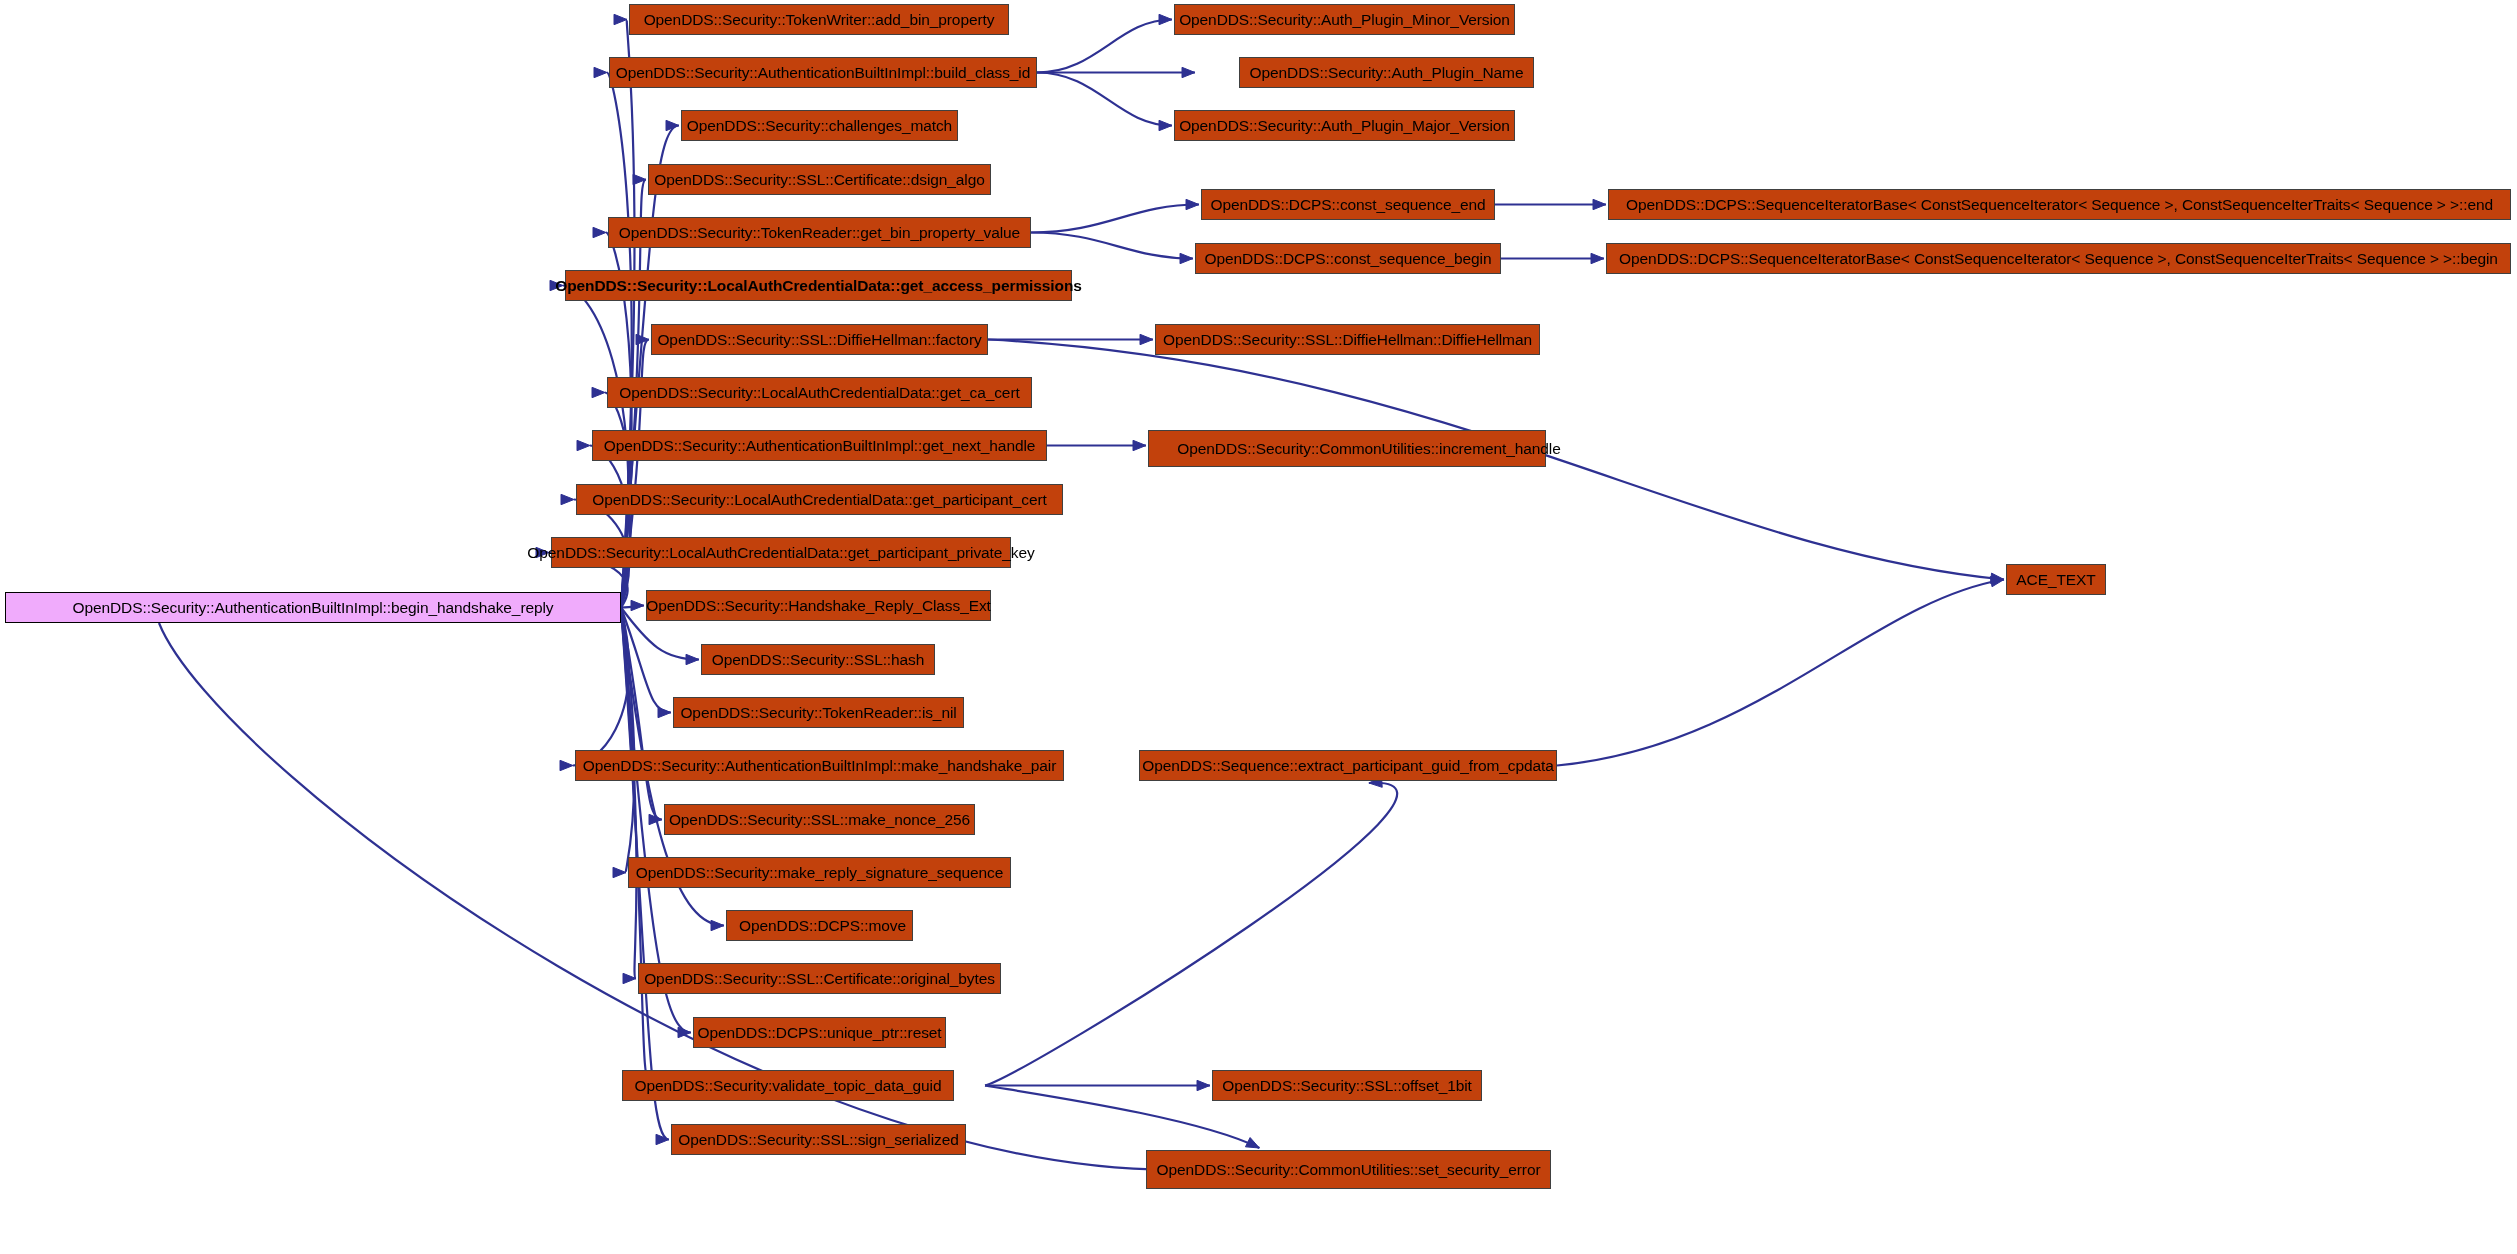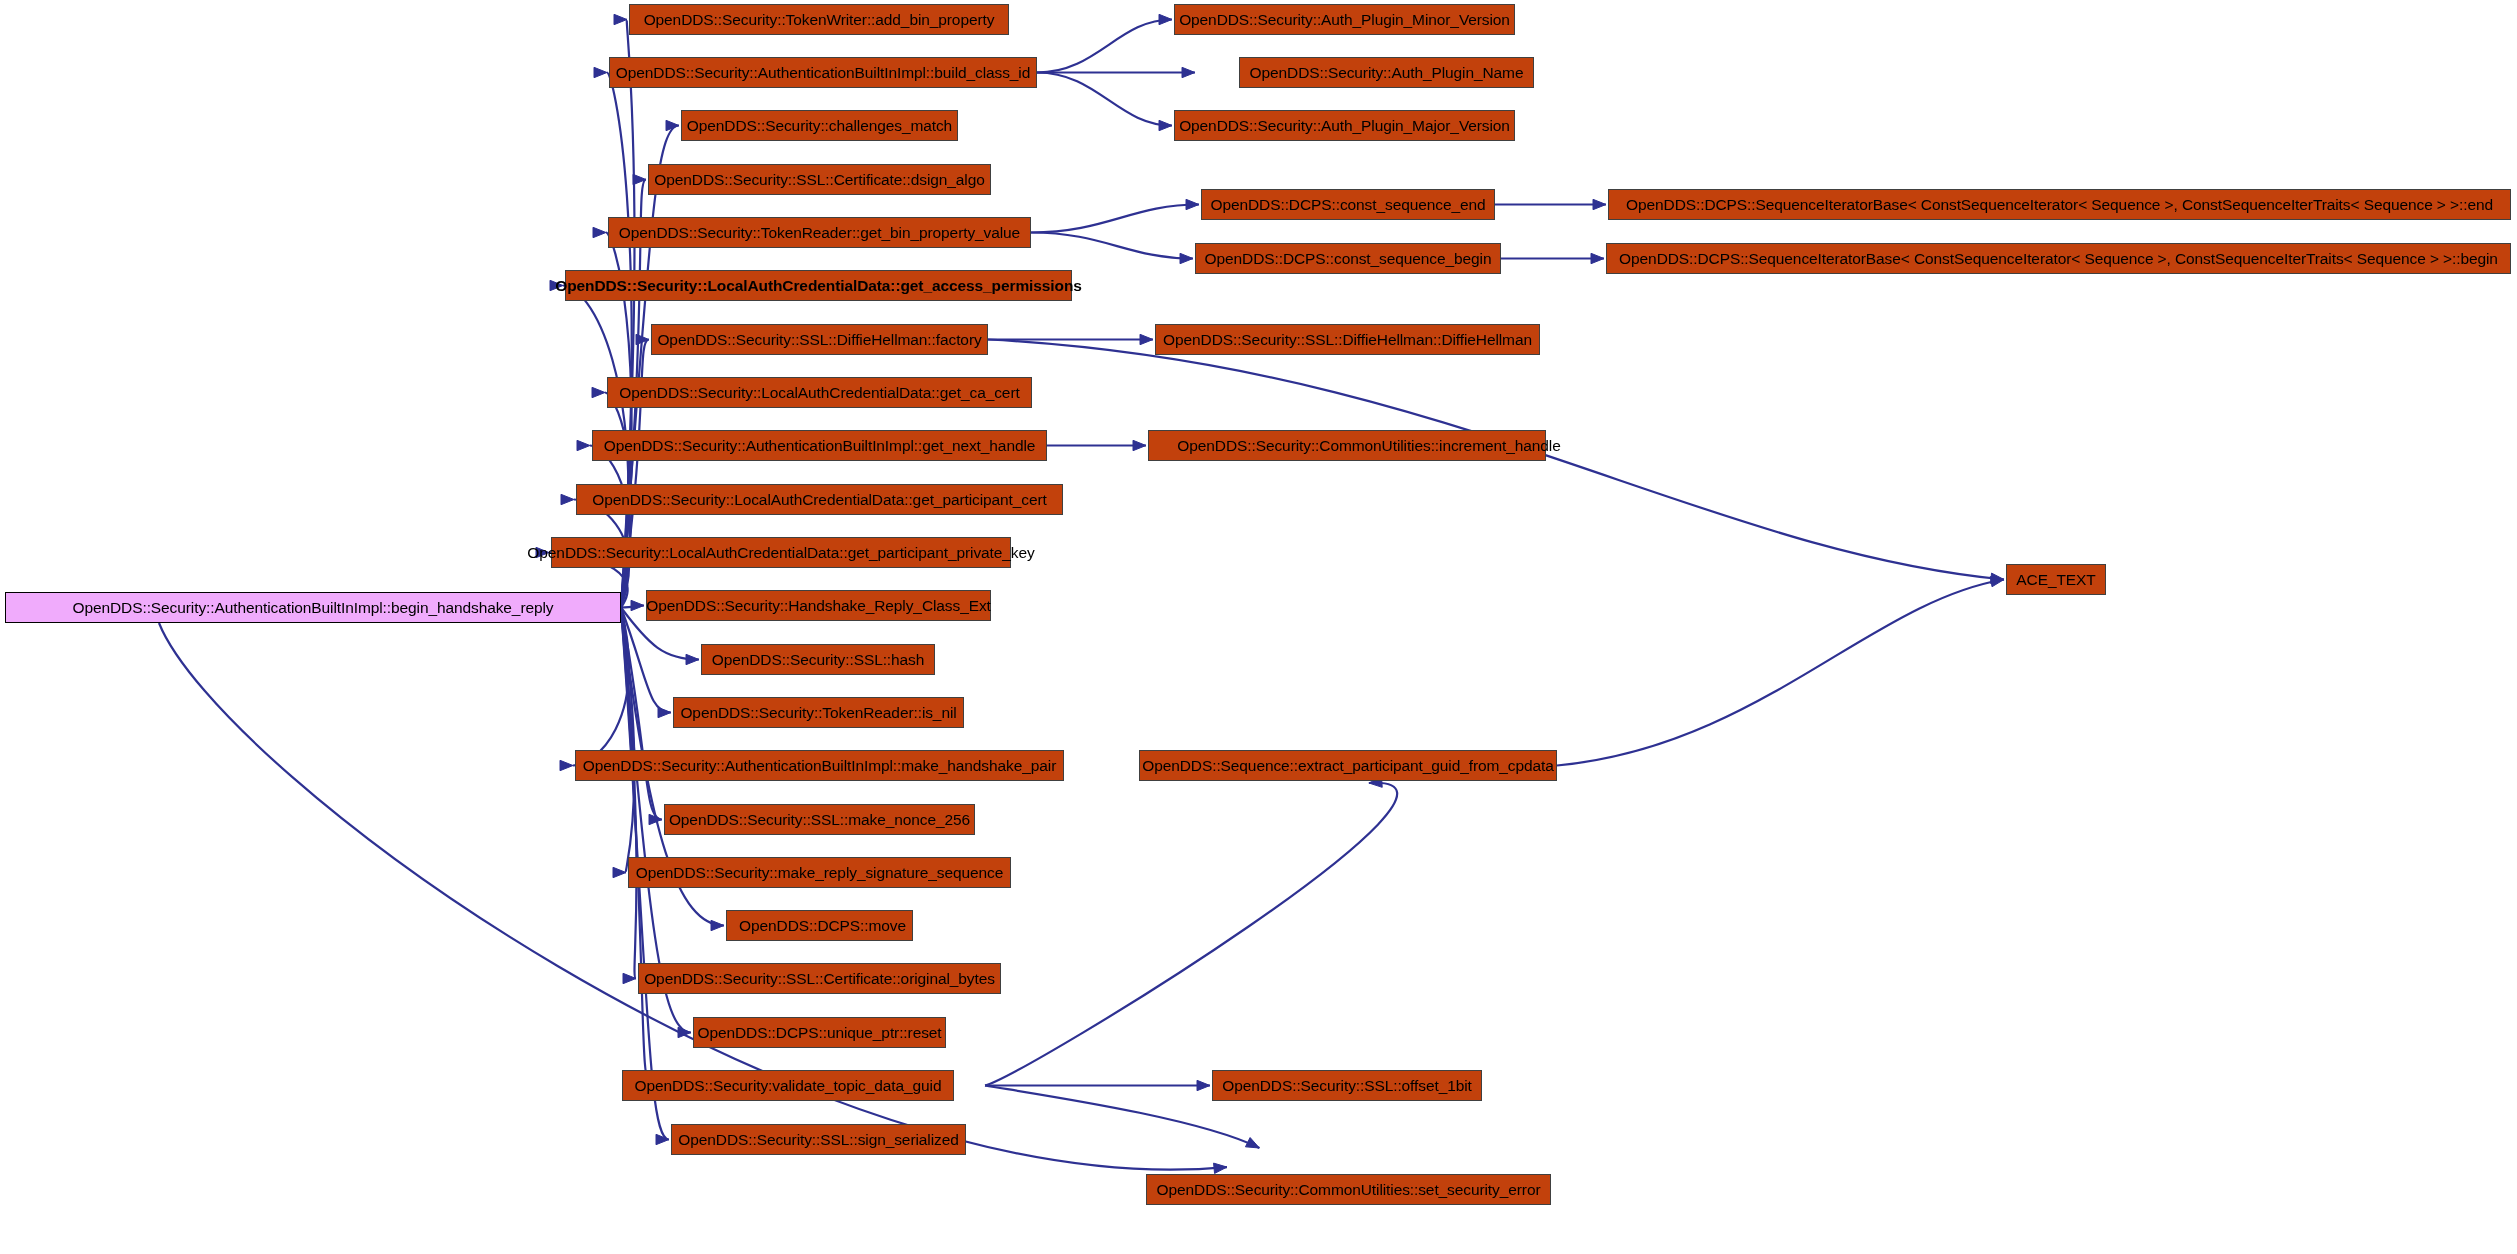--- a/index.html
+++ b/index.html
@@ -182,29 +182,29 @@
       </div>
       <div class="node-box" style="left: 1608px; top: 189px; width: 903px; height: 31px;">
         <span class="node-label">OpenDDS::DCPS::SequenceIteratorBase&lt; ConstSequenceIterator&lt; Sequence &gt;, ConstSequenceIterTraits&lt; Sequence &gt; &gt;::end</span>
       </div>
       <div class="node-box" style="left: 1606px; top: 243px; width: 905px; height: 31px;">
         <span class="node-label">OpenDDS::DCPS::SequenceIteratorBase&lt; ConstSequenceIterator&lt; Sequence &gt;, ConstSequenceIterTraits&lt; Sequence &gt; &gt;::begin</span>
       </div>
       <div class="node-box" style="left: 1155px; top: 324px; width: 385px; height: 31px;">
         <span class="node-label">OpenDDS::Security::SSL::DiffieHellman::DiffieHellman</span>
       </div>
-      <div class="node-box" style="left: 1148px; top: 430px; width: 398px; height: 31px; padding-left: 44px;">
+      <div class="node-box" style="left: 1148px; top: 430px; width: 398px; height: 37px; padding-left: 44px;">
         <span class="node-label">OpenDDS::Security::CommonUtilities::increment_handle</span>
       </div>
       <div class="node-box" style="left: 2006px; top: 564px; width: 100px; height: 31px;">
         <span class="node-label">ACE_TEXT</span>
       </div>
       <div class="node-box" style="left: 1139px; top: 750px; width: 418px; height: 31px;">
         <span class="node-label">OpenDDS::Sequence::extract_participant_guid_from_cpdata</span>
       </div>
       <div class="node-box" style="left: 1212px; top: 1070px; width: 270px; height: 31px;">
         <span class="node-label">OpenDDS::Security::SSL::offset_1bit</span>
       </div>
-      <div class="node-box" style="left: 1146px; top: 1150px; width: 405px; height: 31px; margin-top: 24px;">
+      <div class="node-box" style="left: 1146px; top: 1150px; width: 405px; height: 39px;">
         <span class="node-label">OpenDDS::Security::CommonUtilities::set_security_error</span>
       </div>
     </div>
 </div>
 
 </body></html>

